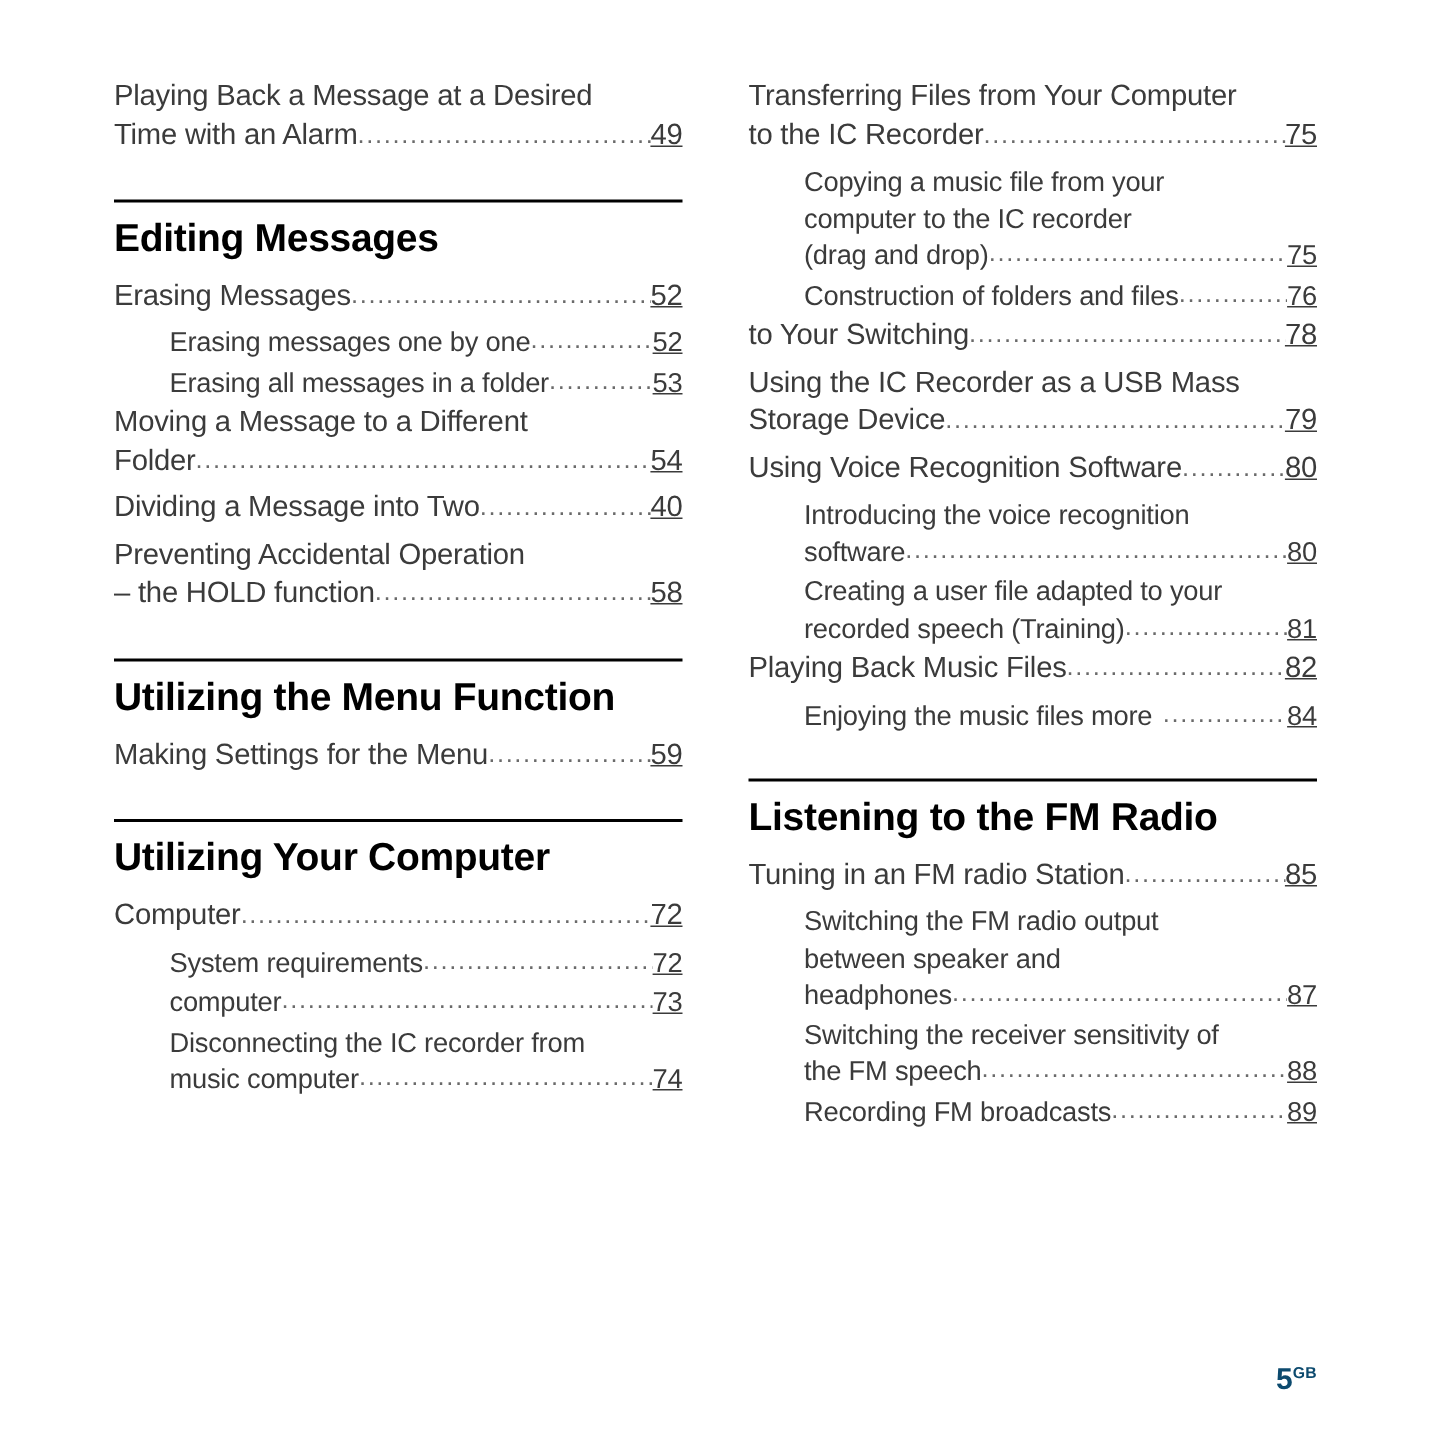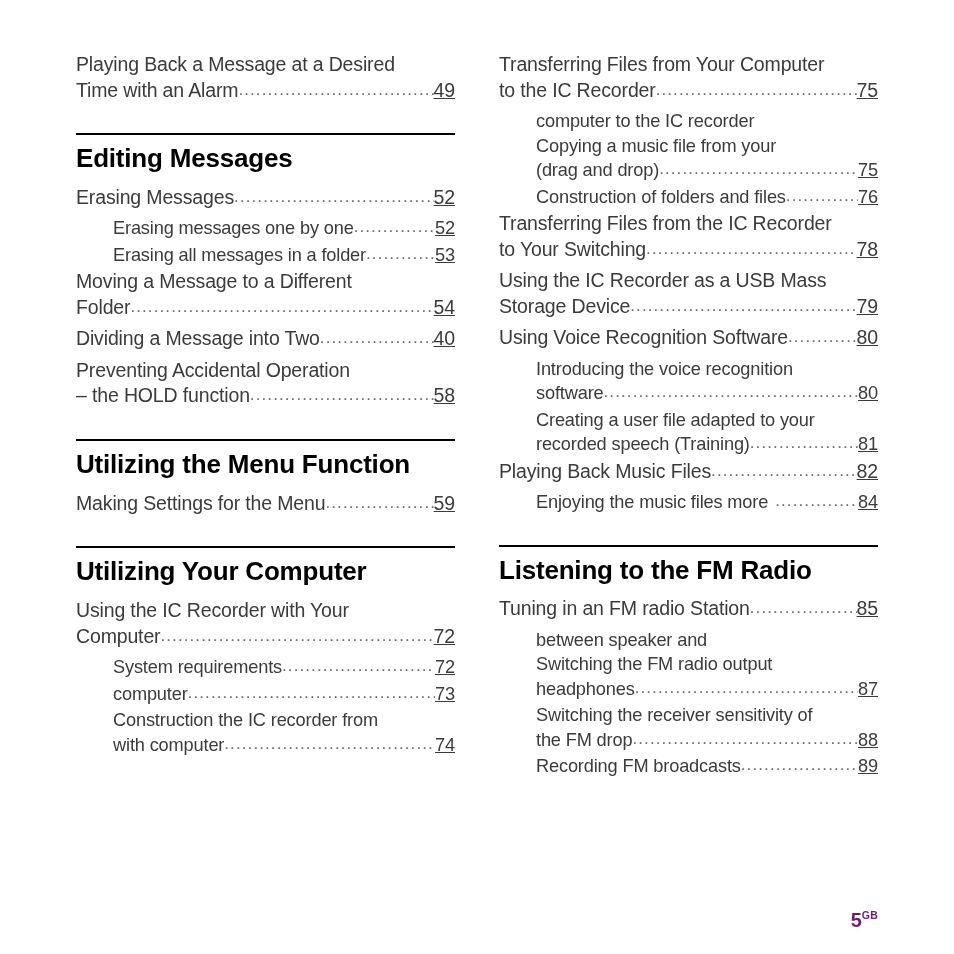--- a/index.html
+++ b/index.html
@@ -104,21 +104,21 @@
   
   .leader-dots.gap {
     margin-left: 7px;
   }
 
   
   .folio {
     position: absolute;
     right: 76px;
     bottom: 24px;
-    color: #701a75;
+    color: #0c4a6e;
     font-weight: bold;
     font-size: 20px;
     line-height: 1;
   }
   .folio .sup {
     font-size: 10.5px;
     vertical-align: super;
     font-weight: bold;
     letter-spacing: 0.2px;
   }
@@ -193,21 +193,20 @@
               <span class="leader-label">Making Settings for the Menu</span>
               <span class="leader-dots">........................................................................................................................................................................................................</span>
               <span class="leader-page">59</span>
             </div>
           </div>
         </div>
         <div class="section has-rule">
           <div class="section-rule"></div>
           <div class="section-heading">Utilizing Your Computer</div>
           <div class="entry">
-            <span class="wrapline">Using the IC Recorder with Your</span>
             <div class="leader-row">
               <span class="leader-label">Computer</span>
               <span class="leader-dots">........................................................................................................................................................................................................</span>
               <span class="leader-page">72</span>
             </div>
           </div>
           <div class="entry sub">
             <div class="leader-row">
               <span class="leader-label">System requirements</span>
               <span class="leader-dots">........................................................................................................................................................................................................</span>
@@ -215,56 +214,55 @@
             </div>
           </div>
           <div class="entry sub">
             <div class="leader-row">
               <span class="leader-label">computer</span>
               <span class="leader-dots">........................................................................................................................................................................................................</span>
               <span class="leader-page">73</span>
             </div>
           </div>
           <div class="entry sub">
-            <span class="wrapline">Construction the IC recorder from</span>
-            <div class="leader-row">
-              <span class="leader-label">with computer</span>
+            <span class="wrapline">Disconnecting the IC recorder from</span>
+            <div class="leader-row">
+              <span class="leader-label">music computer</span>
               <span class="leader-dots">........................................................................................................................................................................................................</span>
               <span class="leader-page">74</span>
             </div>
           </div>
         </div>
       </div>
     <div class="column" id="col-right">
         <div class="entry">
           <span class="wrapline">Transferring Files from Your Computer</span>
           <div class="leader-row">
             <span class="leader-label">to the IC Recorder</span>
             <span class="leader-dots">........................................................................................................................................................................................................</span>
             <span class="leader-page">75</span>
           </div>
         </div>
         <div class="entry sub">
+          <span class="wrapline">Copying a music file from your</span>
           <span class="wrapline">computer to the IC recorder</span>
-          <span class="wrapline">Copying a music file from your</span>
           <div class="leader-row">
             <span class="leader-label">(drag and drop)</span>
             <span class="leader-dots">........................................................................................................................................................................................................</span>
             <span class="leader-page">75</span>
           </div>
         </div>
         <div class="entry sub">
           <div class="leader-row">
             <span class="leader-label">Construction of folders and files</span>
             <span class="leader-dots">........................................................................................................................................................................................................</span>
             <span class="leader-page">76</span>
           </div>
         </div>
         <div class="entry">
-          <span class="wrapline">Transferring Files from the IC Recorder</span>
           <div class="leader-row">
             <span class="leader-label">to Your Switching</span>
             <span class="leader-dots">........................................................................................................................................................................................................</span>
             <span class="leader-page">78</span>
           </div>
         </div>
         <div class="entry">
           <span class="wrapline">Using the IC Recorder as a USB Mass</span>
           <div class="leader-row">
             <span class="leader-label">Storage Device</span>
@@ -313,32 +311,32 @@
           <div class="section-rule"></div>
           <div class="section-heading">Listening to the FM Radio</div>
           <div class="entry">
             <div class="leader-row">
               <span class="leader-label">Tuning in an FM radio Station</span>
               <span class="leader-dots">........................................................................................................................................................................................................</span>
               <span class="leader-page">85</span>
             </div>
           </div>
           <div class="entry sub">
+            <span class="wrapline">Switching the FM radio output</span>
             <span class="wrapline">between speaker and</span>
-            <span class="wrapline">Switching the FM radio output</span>
             <div class="leader-row">
               <span class="leader-label">headphones</span>
               <span class="leader-dots">........................................................................................................................................................................................................</span>
               <span class="leader-page">87</span>
             </div>
           </div>
           <div class="entry sub">
             <span class="wrapline">Switching the receiver sensitivity of</span>
             <div class="leader-row">
-              <span class="leader-label">the FM drop</span>
+              <span class="leader-label">the FM speech</span>
               <span class="leader-dots">........................................................................................................................................................................................................</span>
               <span class="leader-page">88</span>
             </div>
           </div>
           <div class="entry sub">
             <div class="leader-row">
               <span class="leader-label">Recording FM broadcasts</span>
               <span class="leader-dots">........................................................................................................................................................................................................</span>
               <span class="leader-page">89</span>
             </div>

